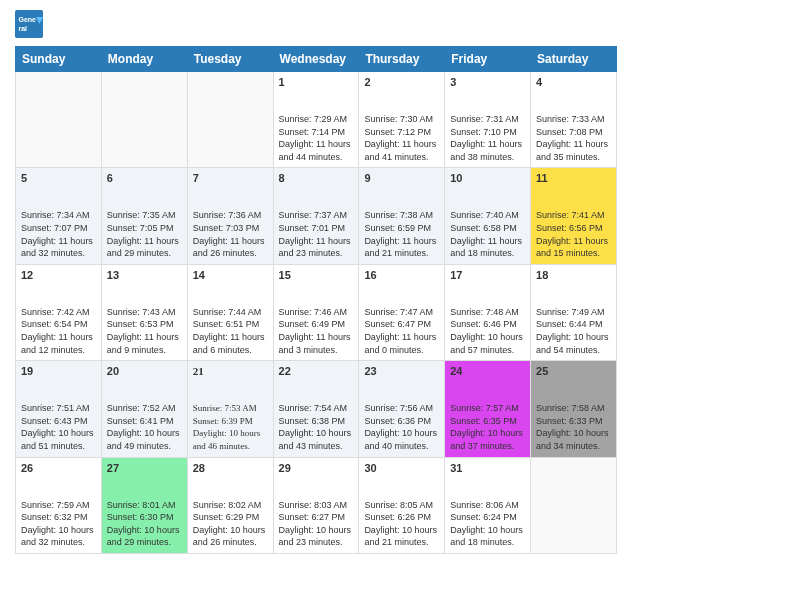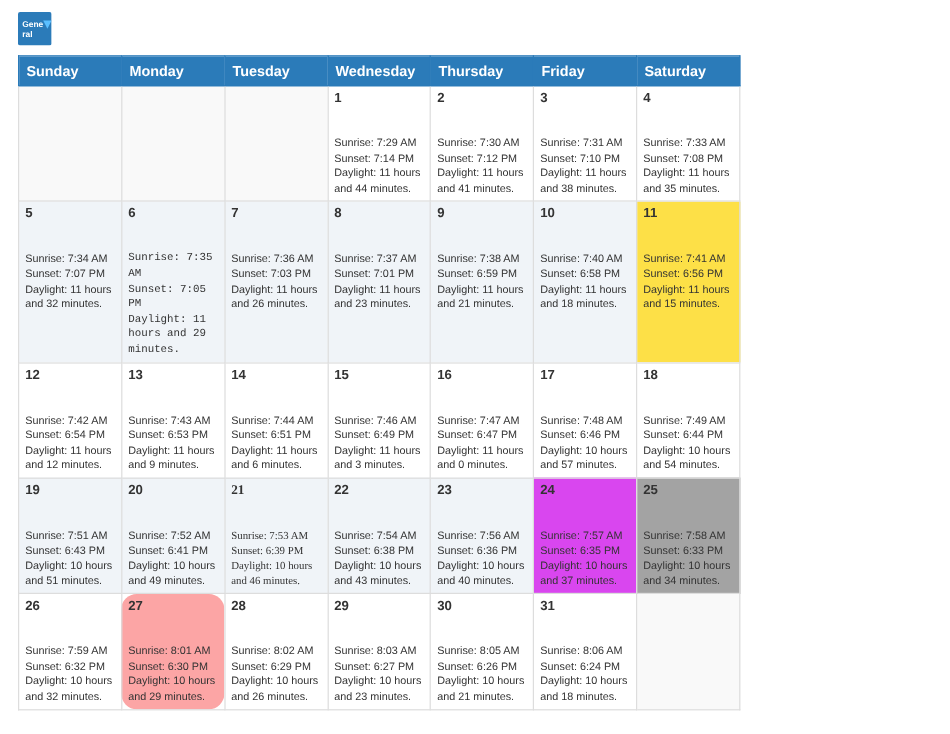--- a/index.html
+++ b/index.html
@@ -167,21 +167,21 @@
         </tr>
         <tr>
           <td style="background-color: rgb(240, 244, 248);">
             <span class="day-number">5</span>
             <div class="cell-text" style="white-space: pre-line;">Sunrise: 7:34 AM
 Sunset: 7:07 PM
 Daylight: 11 hours and 32 minutes.</div>
           </td>
           <td style="background-color: rgb(240, 244, 248);">
             <span class="day-number">6</span>
-            <div class="cell-text" style="white-space: pre-line; font-family: Liberation Mono, monospace;">Sunrise: 7:35 AM
+            <div class="cell-text" style="white-space: pre-line;">Sunrise: 7:35 AM
 Sunset: 7:05 PM
 Daylight: 11 hours and 29 minutes.</div>
           </td>
           <td style="background-color: rgb(240, 244, 248);">
             <span class="day-number">7</span>
             <div class="cell-text" style="white-space: pre-line;">Sunrise: 7:36 AM
 Sunset: 7:03 PM
 Daylight: 11 hours and 26 minutes.</div>
           </td>
           <td style="background-color: rgb(240, 244, 248);">
@@ -297,21 +297,21 @@
 Daylight: 10 hours and 34 minutes.</div>
           </td>
         </tr>
         <tr>
           <td style="background-color: rgb(255, 255, 255);">
             <span class="day-number">26</span>
             <div class="cell-text" style="white-space: pre-line;">Sunrise: 7:59 AM
 Sunset: 6:32 PM
 Daylight: 10 hours and 32 minutes.</div>
           </td>
-          <td style="background-color: #fca5a5; border-radius: 13px;">
+          <td style="background-color: #86efac;">
             <span class="day-number">27</span>
             <div class="cell-text" style="white-space: pre-line;">Sunrise: 8:01 AM
 Sunset: 6:30 PM
 Daylight: 10 hours and 29 minutes.</div>
           </td>
           <td style="background-color: rgb(255, 255, 255);">
             <span class="day-number">28</span>
             <div class="cell-text" style="white-space: pre-line;">Sunrise: 8:02 AM
 Sunset: 6:29 PM
 Daylight: 10 hours and 26 minutes.</div>

